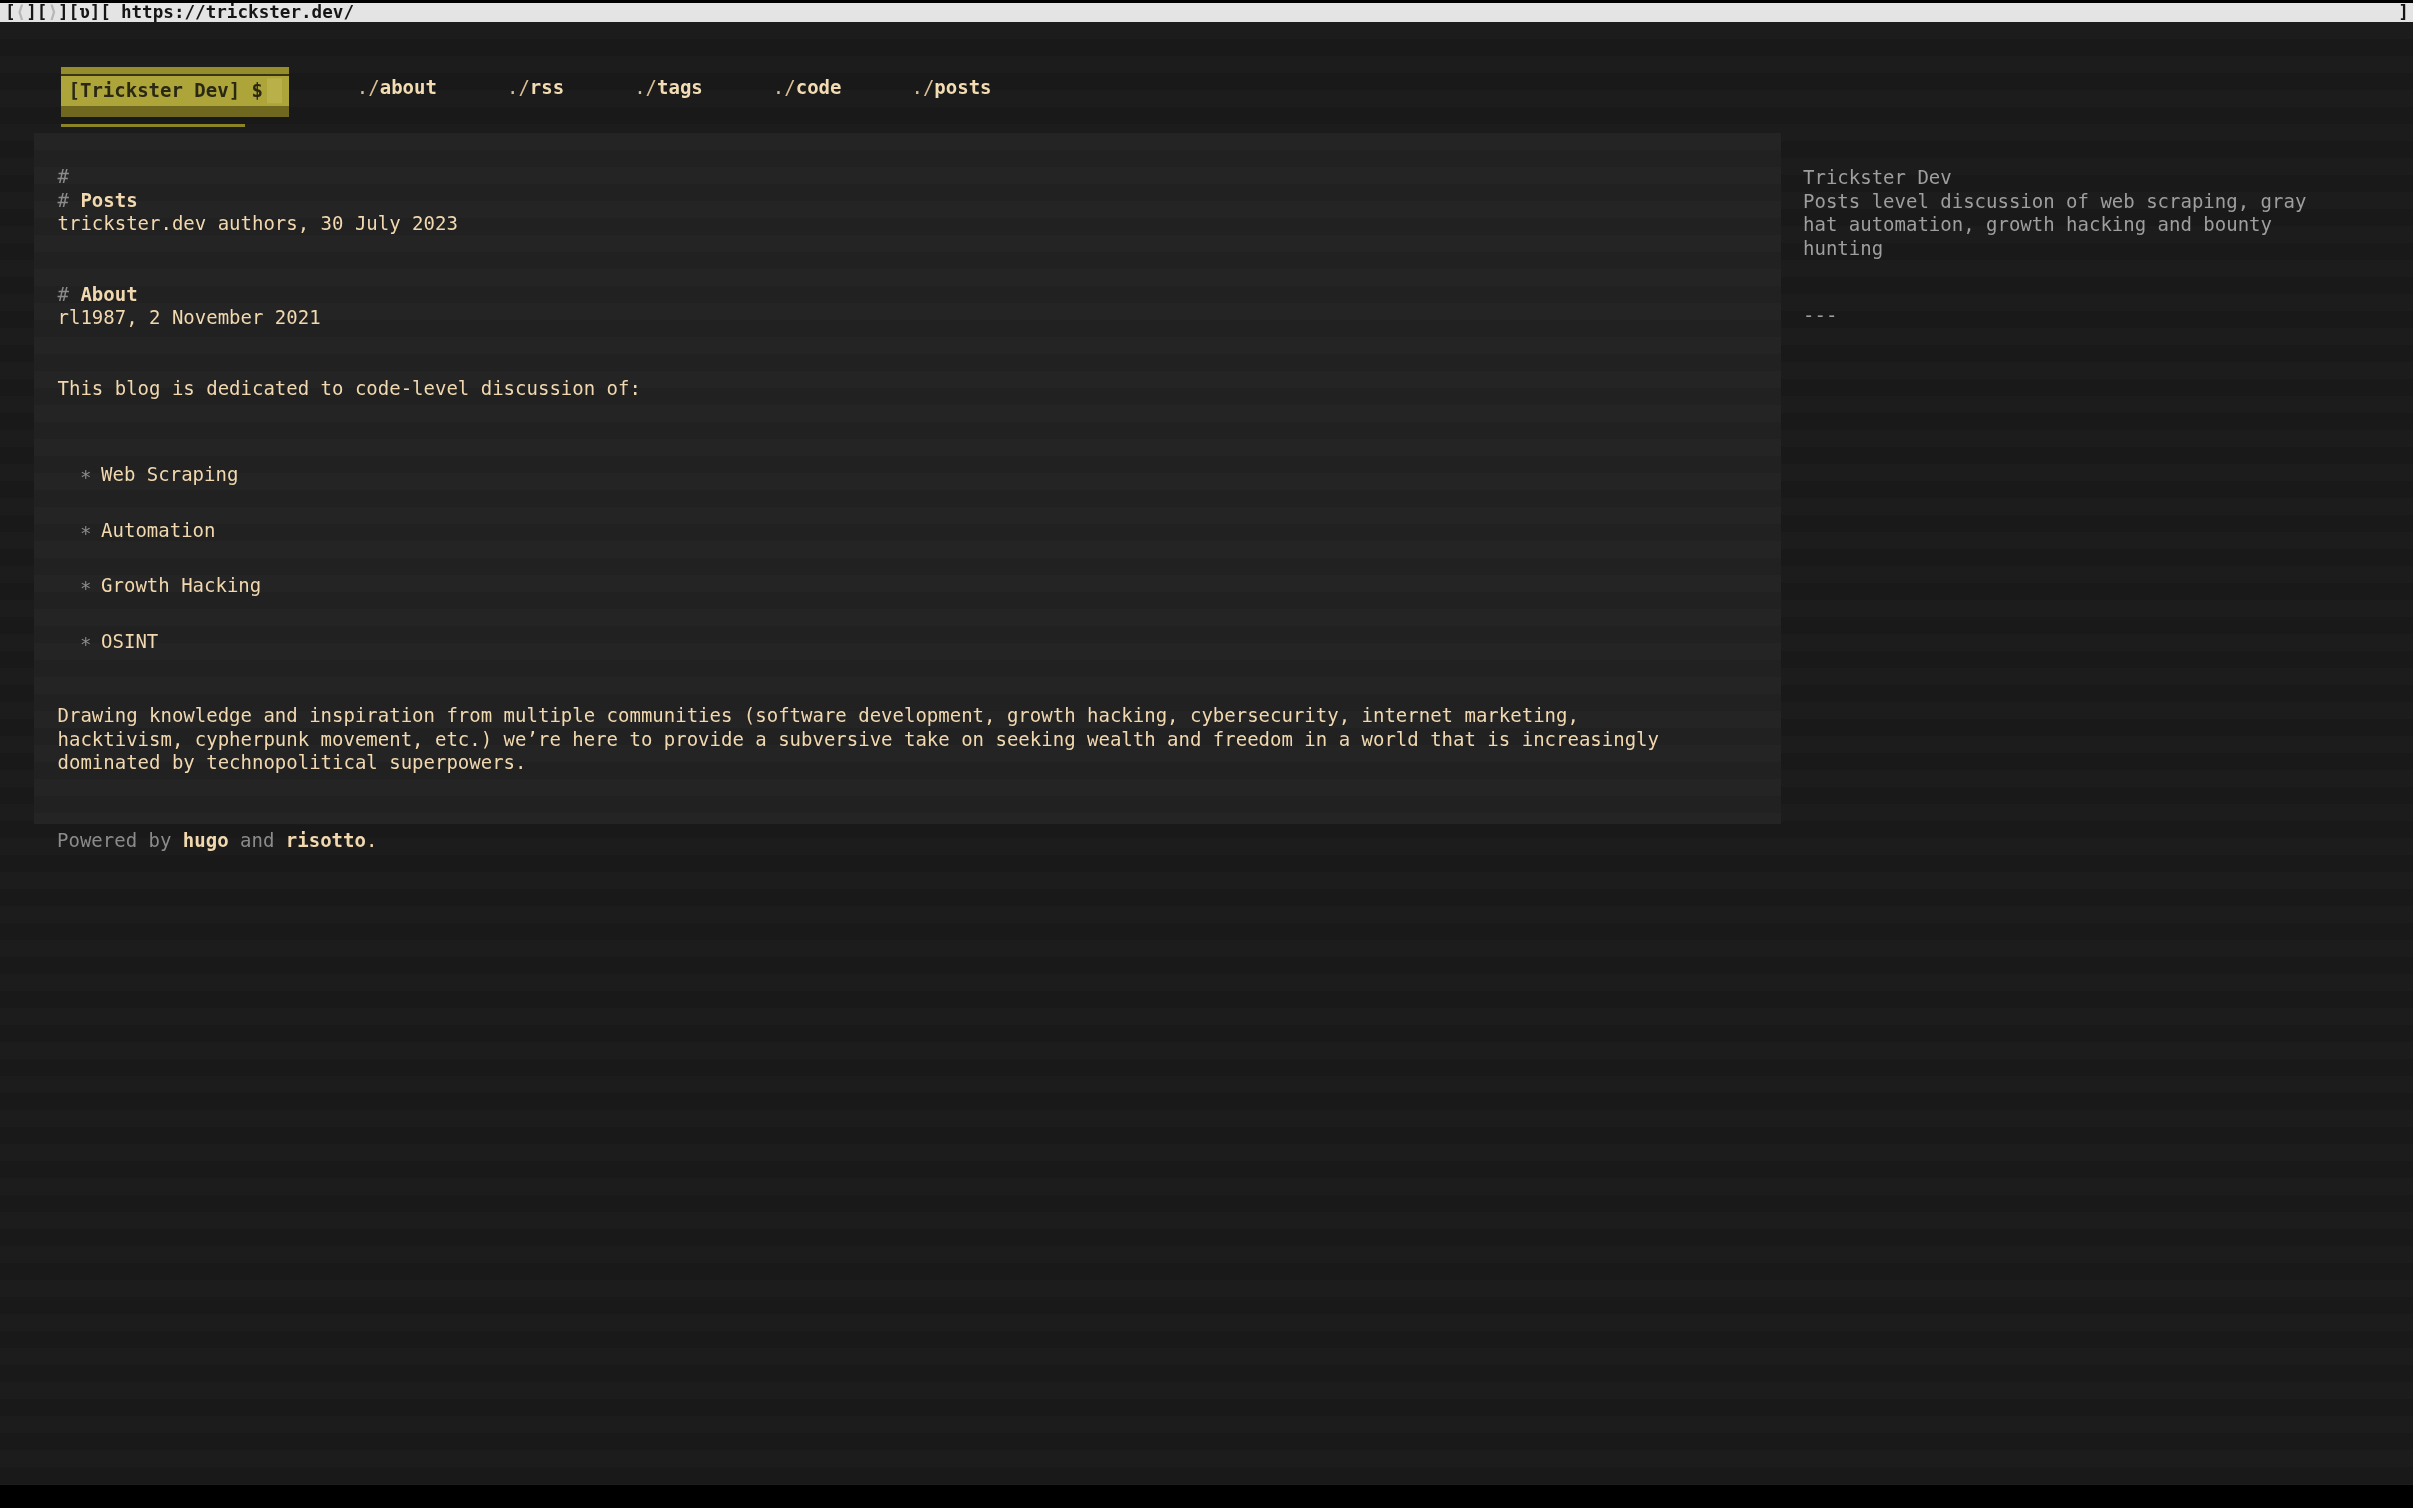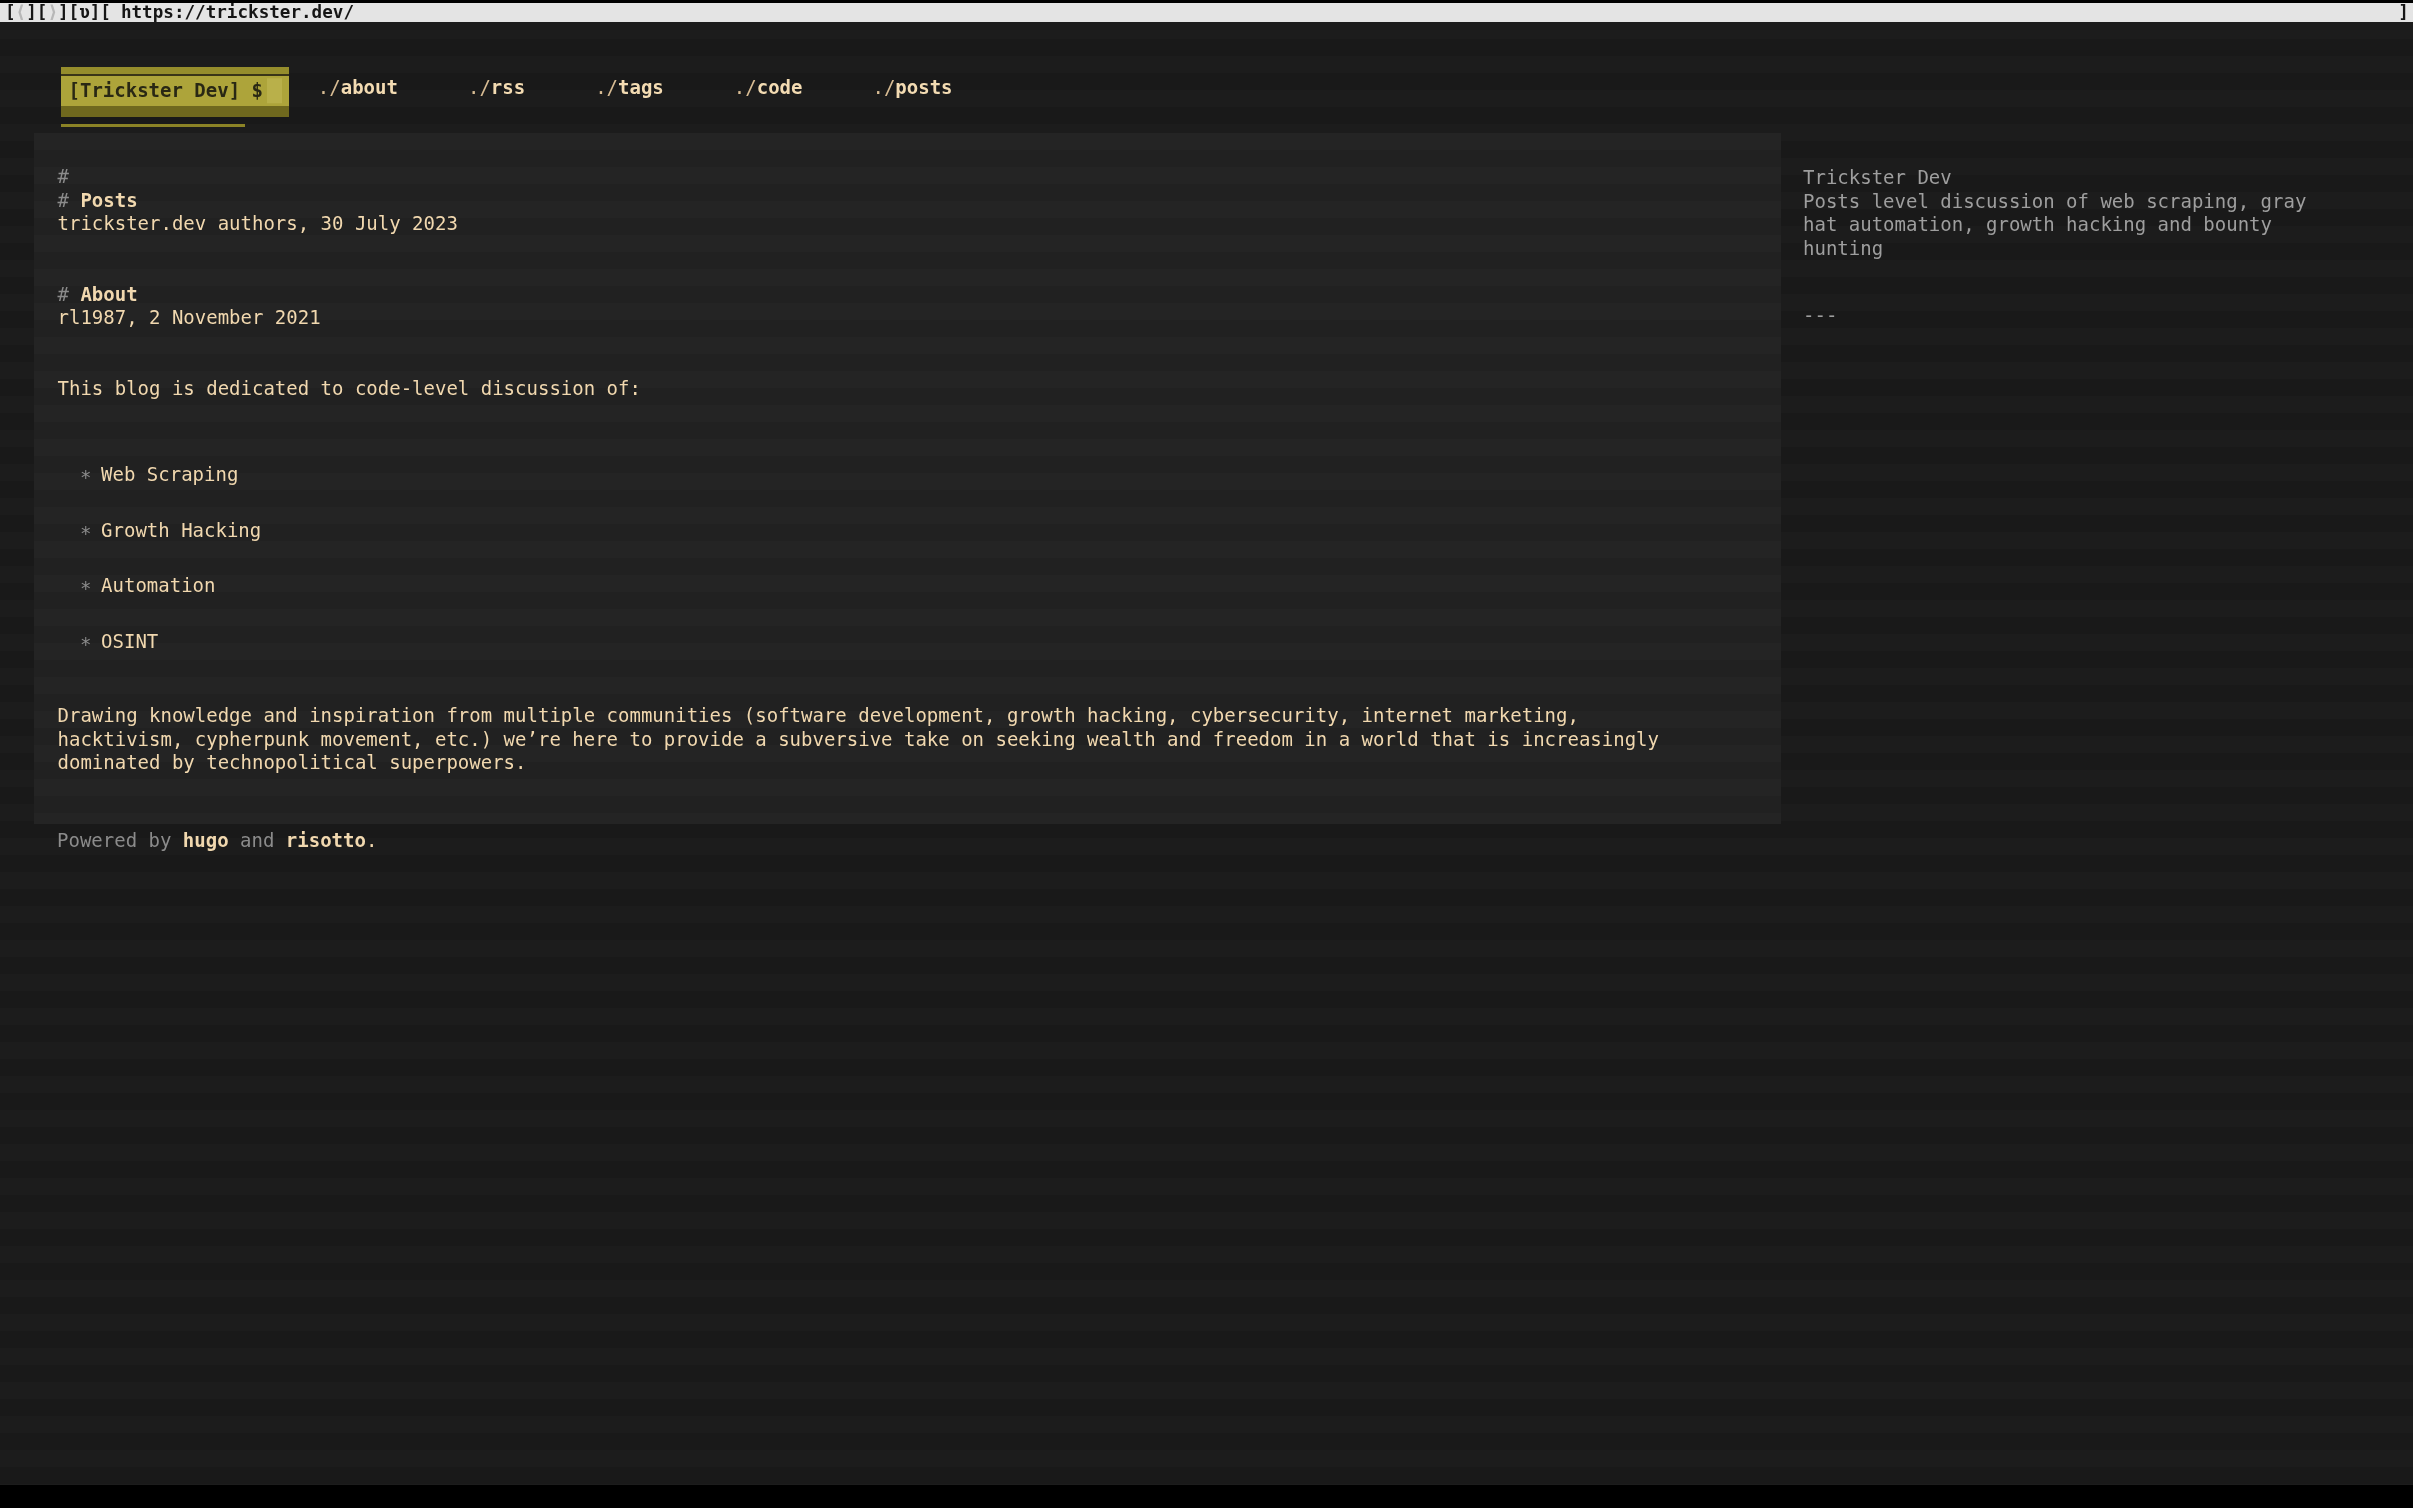--- a/index.html
+++ b/index.html
@@ -46,21 +46,21 @@
     transform:translateY(-1.7px);
   }
   .cursor {
     display:inline-block; width:15px; height:25px; margin-left:4.2px;
     background:#b9b04a; transform:translateY(-1.7px);
   }
   .brand-underline {
     position:absolute; left:0; top:57px; width:184px; height:2.5px; background:#8b8326;
   }
   .nav-item { margin-left:70px; font-size:19px; text-decoration:none; white-space:pre; }
-  .nav-item.first { margin-left:29px; }
+  .nav-item.first { margin-left:68px; }
   .nav-prefix { color:#d9bd94; font-weight:400; }
   .nav-label { color:#f3dbb2; font-weight:700; }
 
   
   .main-box {
     position:absolute; left:34px; top:111px; width:1747px; height:691px;
     background:repeating-linear-gradient(180deg,
       #242424 0px, #242424 17px, #212121 17px, #212121 34px);
     padding:32px 0 0 23.5px;
     color:#f1d8af; font-size:19px; line-height:23.5px;
@@ -130,22 +130,22 @@
 
       <section class="sec2">
         <div class="line"><span class="hash">#</span> <a class="title-link" href="#">About</a></div>
         <div class="line meta">rl1987, 2 November 2021</div>
       </section>
 
       <p class="intro line">This blog is dedicated to code-level discussion of:</p>
 
       <ul class="topics">
         <li><span class="bullet">*</span><span>Web Scraping</span></li>
+        <li><span class="bullet">*</span><span>Automation</span></li>
         <li><span class="bullet">*</span><span>Growth Hacking</span></li>
-        <li><span class="bullet">*</span><span>Automation</span></li>
         <li><span class="bullet">*</span><span>OSINT</span></li>
       </ul>
 
       <div class="para">
         <div class="line">Drawing knowledge and inspiration from multiple communities (software development, growth hacking, cybersecurity, internet marketing,</div>
         <div class="line">hacktivism, cypherpunk movement, etc.) we’re here to provide a subversive take on seeking wealth and freedom in a world that is increasingly</div>
         <div class="line">dominated by technopolitical superpowers.</div>
       </div>
 
     </main>

